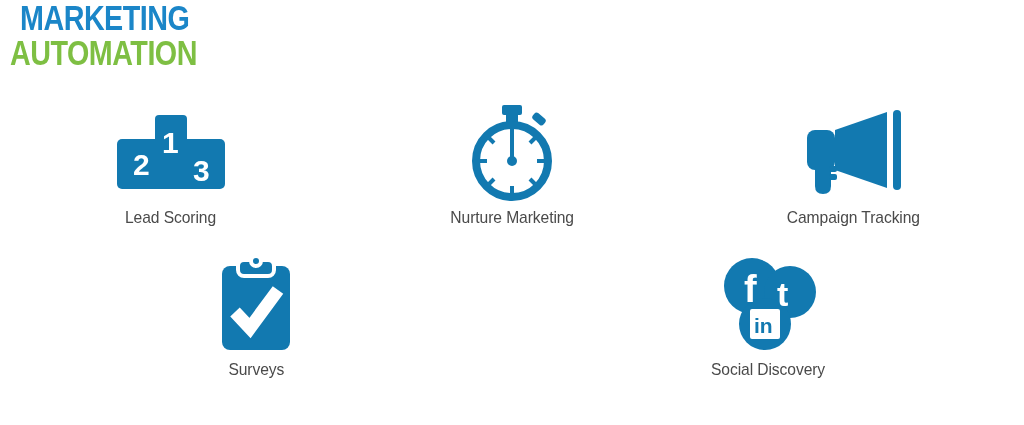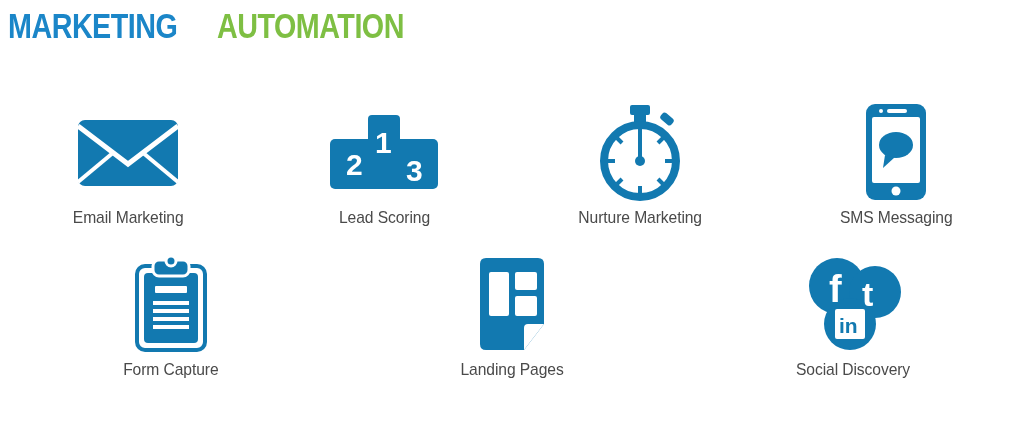--- a/index.html
+++ b/index.html
@@ -12,23 +12,25 @@
     height: 425px;
     overflow: hidden;
     font-family: "Liberation Sans", sans-serif;
     position: relative;
   }
 
   
   #title-bar {
     position: absolute;
     left: 8px;
-    top: 8px;
+    top: 0;
     height: 46px;
     display: flex;
+    align-items: center;
+    flex-direction: column;
   }
   .title-word {
     font-family: "Liberation Sans Narrow", "Liberation Sans", sans-serif;
     font-weight: 700;
     font-size: 35px;
     letter-spacing: -0.6px;
     line-height: 1;
     transform: scaleX(0.82);
     transform-origin: left center;
     white-space: pre;
@@ -88,31 +90,20 @@
 
 <div id="title-bar">
   <span class="title-word" id="title-primary">MARKETING</span>
   <span class="title-word" id="title-secondary">AUTOMATION</span>
 </div>
 
 <div id="feature-grid">
 
   <div class="feature-row row-1">
 
-    <div class="feature-cell">
-      <div class="icon-box">
-        <svg width="104" height="80" viewBox="0 0 104 80">
-          <rect x="2" y="8" width="100" height="66" rx="7" fill="#1279b0"></rect>
-          <path d="M2 14 L52 52 L102 14" fill="none" stroke="#ffffff" stroke-width="5"></path>
-          <path d="M2 70 L38 40" fill="none" stroke="#ffffff" stroke-width="4"></path>
-          <path d="M102 70 L66 40" fill="none" stroke="#ffffff" stroke-width="4"></path>
-        </svg>
-      </div>
-      <div class="feature-label">Email Marketing</div>
-    </div>
 
 
     <div class="feature-cell">
       <div class="icon-box">
         <svg width="116" height="82" viewBox="0 0 116 82">
           <rect x="42" y="4" width="32" height="74" rx="4" fill="#1279b0"></rect>
           <rect x="4" y="28" width="108" height="50" rx="5" fill="#1279b0"></rect>
           <text x="20" y="64" font-family="Liberation Sans, sans-serif" font-size="30" font-weight="700" fill="#ffffff">2</text>
           <text x="49" y="42" font-family="Liberation Sans, sans-serif" font-size="30" font-weight="700" fill="#ffffff">1</text>
           <text x="80" y="70" font-family="Liberation Sans, sans-serif" font-size="30" font-weight="700" fill="#ffffff">3</text>
@@ -138,69 +129,51 @@
             <line x1="25" y1="81" x2="30" y2="76"></line>
             <line x1="66" y1="40" x2="71" y2="35"></line>
           </g>
           <line x1="48" y1="32" x2="48" y2="58" stroke="#1279b0" stroke-width="4"></line>
           <circle cx="48" cy="58" r="5" fill="#1279b0"></circle>
         </svg>
       </div>
       <div class="feature-label">Nurture Marketing</div>
     </div>
 
+
     <div class="feature-cell">
       <div class="icon-box">
-        <svg width="62" height="98" viewBox="0 0 62 98">
-          <rect x="1" y="1" width="60" height="96" rx="9" fill="#1279b0"></rect>
-          <rect x="7" y="14" width="48" height="66" rx="2" fill="#ffffff"></rect>
-          <rect x="22" y="6" width="20" height="4" rx="2" fill="#ffffff"></rect>
-          <circle cx="16" cy="8" r="2" fill="#ffffff"></circle>
-          <circle cx="31" cy="88" r="4.5" fill="#ffffff"></circle>
-          <ellipse cx="31" cy="42" rx="17" ry="13" fill="#1279b0"></ellipse>
-          <path d="M20 52 L18 65 L30 54 Z" fill="#1279b0"></path>
+        <svg width="104" height="88" viewBox="0 0 104 88">
+          <path d="M34 22 L86 4 L86 80 L34 62 Z" fill="#1279b0"></path>
+          <rect x="92" y="2" width="8" height="80" rx="4" fill="#1279b0"></rect>
+          <rect x="6" y="22" width="28" height="40" rx="8" fill="#1279b0"></rect>
+          <path d="M14 60 L14 78 q0 8 8 8 q8 0 8 -8 L30 60 Z" fill="#1279b0"></path>
+          <rect x="28" y="58" width="8" height="6" rx="2" fill="#1279b0"></rect>
+          <rect x="28" y="66" width="8" height="6" rx="2" fill="#1279b0"></rect>
         </svg>
       </div>
-      <div class="feature-label">SMS Messaging</div>
+      <div class="feature-label">Campaign Tracking</div>
     </div>
-
   </div>
 
   <div class="feature-row row-2">
 
+
     <div class="feature-cell">
       <div class="icon-box">
         <svg width="72" height="96" viewBox="0 0 72 96">
-          <rect x="2" y="10" width="68" height="84" rx="8" fill="none" stroke="#1279b0" stroke-width="4"></rect>
-          <rect x="9" y="17" width="54" height="70" rx="4" fill="#1279b0"></rect>
-          <rect x="18" y="4" width="36" height="16" rx="6" fill="#1279b0" stroke="#ffffff" stroke-width="3"></rect>
-          <circle cx="36" cy="5" r="5" fill="#1279b0" stroke="#ffffff" stroke-width="3"></circle>
-          <rect x="20" y="30" width="32" height="7" rx="1" fill="#ffffff"></rect>
-          <rect x="18" y="45" width="36" height="4" fill="#ffffff"></rect>
-          <rect x="18" y="53" width="36" height="4" fill="#ffffff"></rect>
-          <rect x="18" y="61" width="36" height="4" fill="#ffffff"></rect>
-          <rect x="18" y="69" width="36" height="4" fill="#ffffff"></rect>
+          <rect x="2" y="10" width="68" height="84" rx="8" fill="#1279b0"></rect>
+          <rect x="18" y="4" width="36" height="16" rx="6" fill="#1279b0" stroke="#ffffff" stroke-width="4"></rect>
+          <circle cx="36" cy="5" r="5" fill="#1279b0" stroke="#ffffff" stroke-width="4"></circle>
+          <path d="M15 56 L30 72 L58 34" fill="none" stroke="#ffffff" stroke-width="13" stroke-linecap="butt" stroke-linejoin="miter"></path>
         </svg>
       </div>
-      <div class="feature-label">Form Capture</div>
+      <div class="feature-label">Surveys</div>
     </div>
 
-
-    <div class="feature-cell">
-      <div class="icon-box">
-        <svg width="76" height="96" viewBox="0 0 76 96">
-          <path d="M6 8 q0 -6 6 -6 L64 2 q6 0 6 6 L70 68 L50 94 L12 94 q-6 0 -6 -6 Z" fill="#1279b0"></path>
-          <path d="M70 68 L50 94 L50 72 q0 -4 4 -4 Z" fill="#ffffff"></path>
-          <rect x="15" y="16" width="20" height="44" rx="2" fill="#ffffff"></rect>
-          <rect x="41" y="16" width="22" height="18" rx="2" fill="#ffffff"></rect>
-          <rect x="41" y="40" width="22" height="20" rx="2" fill="#ffffff"></rect>
-        </svg>
-      </div>
-      <div class="feature-label">Landing Pages</div>
-    </div>
 
     <div class="feature-cell">
       <div class="icon-box">
         <svg width="98" height="96" viewBox="0 0 98 96">
           <circle cx="33" cy="30" r="28" fill="#1279b0"></circle>
           <circle cx="71" cy="36" r="26" fill="#1279b0"></circle>
           <circle cx="46" cy="68" r="26" fill="#1279b0"></circle>
           <text x="25" y="46" font-family="Liberation Sans, sans-serif" font-size="38" font-weight="700" fill="#ffffff">f</text>
           <text x="58" y="50" font-family="Liberation Sans, sans-serif" font-size="34" font-weight="700" fill="#ffffff">t</text>
           <rect x="31" y="53" width="30" height="30" rx="2" fill="#ffffff"></rect>

